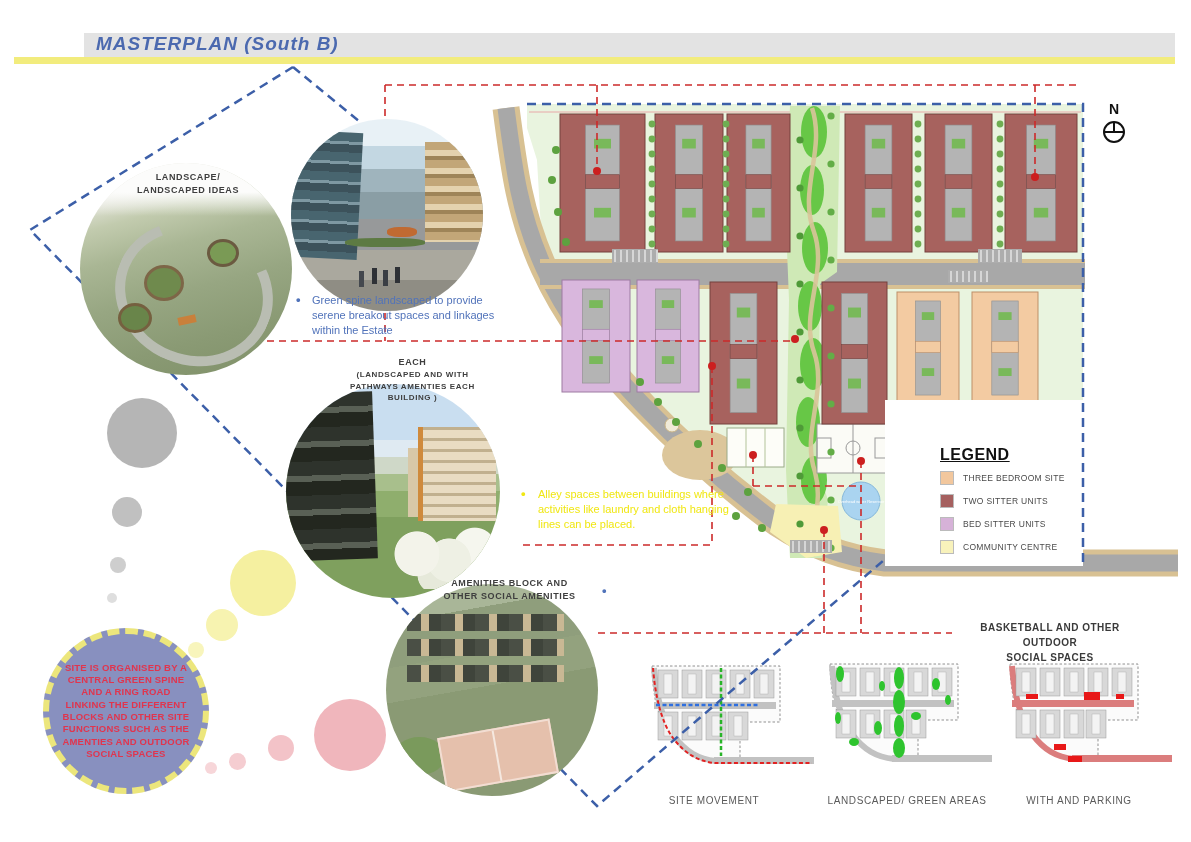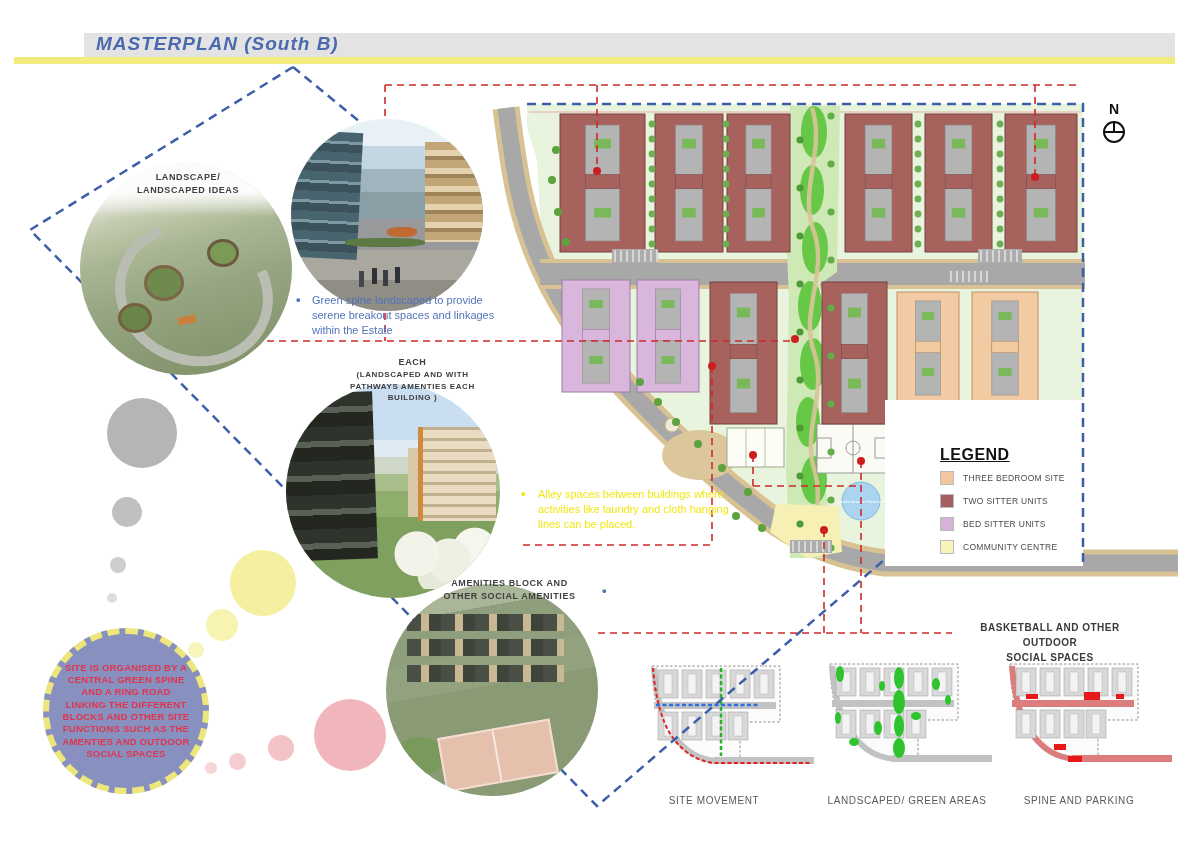--- a/index.html
+++ b/index.html
@@ -520,15 +520,15 @@
       <rect x="88" y="52" width="20" height="28" fill="#d8d8d8" stroke="#9a9a9a" stroke-width="0.5"></rect>
       <rect x="94" y="56" width="8" height="20" fill="#f3f3f3" stroke="#aaa" stroke-width="0.4"></rect>
       <rect x="28" y="36" width="12" height="5" fill="#e81818"></rect>
       <rect x="86" y="34" width="16" height="8" fill="#e81818"></rect>
       <rect x="118" y="36" width="8" height="5" fill="#e81818"></rect>
       <rect x="56" y="86" width="12" height="6" fill="#e81818"></rect>
       <rect x="70" y="98" width="14" height="6" fill="#e81818"></rect>
     </svg>
   <div class="abs diagram-label" style="left:625px;top:795px">SITE MOVEMENT</div>
   <div class="abs diagram-label" style="left:818px;top:795px">LANDSCAPED/ GREEN AREAS</div>
-  <div class="abs diagram-label" style="left:990px;top:795px">SPINE AND PARKING</div>
+  <div class="abs diagram-label" style="left:990px;top:795px">WITH AND PARKING</div>
 
 </div>
 
 </body></html>

